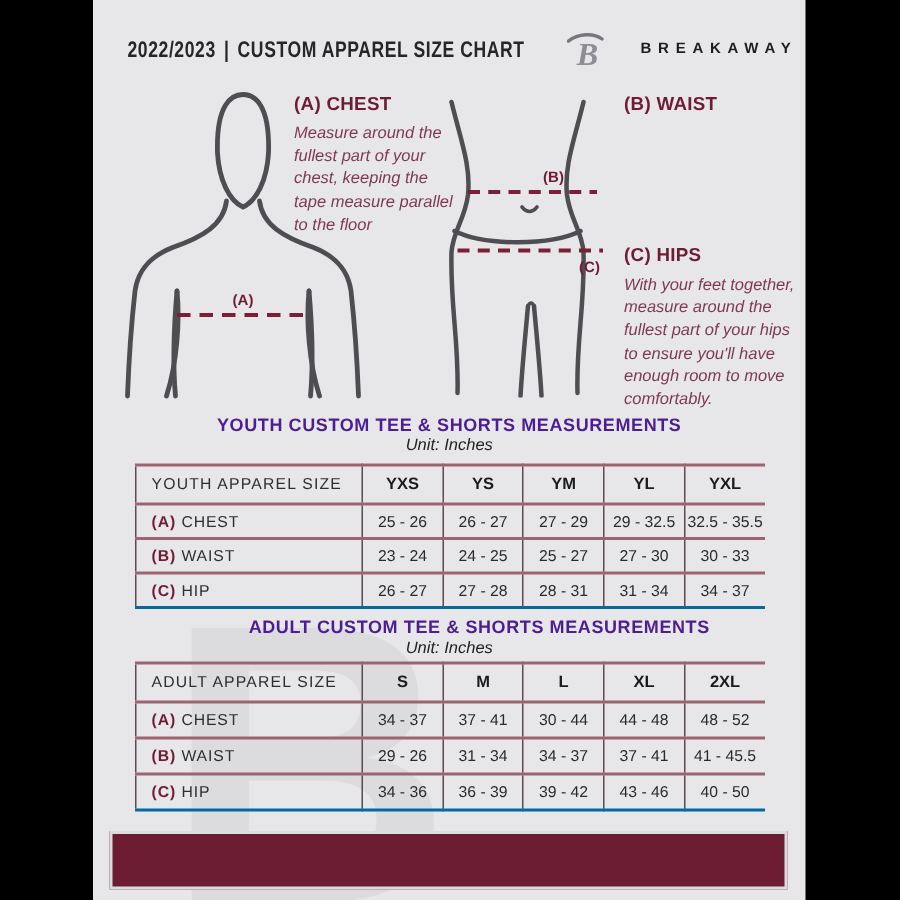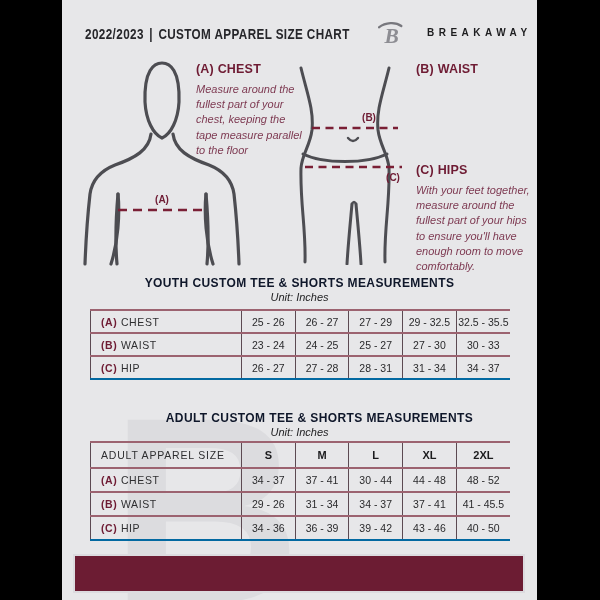--- a/index.html
+++ b/index.html
@@ -31,21 +31,21 @@
   .sec-head { font-size:12.5px; font-weight:bold; color:#6e1b33; letter-spacing:0.2px; }
   .sec-body { font-size:11px; font-style:italic; color:#7e3a52; line-height:1.38; margin-top:6px; }
   .sec-chest { left:134px; top:62px; width:107px; }
   .sec-waist { left:354px; top:62px; width:116px; }
   .sec-hips  { left:354px; top:163px; width:120px; }
 
   .fig-a { left:8px;  top:52px; width:175px; height:215px; }
   .fig-b { left:219px; top:58px; width:128px; height:207px; }
 
   
-  .tbl-title { width:475px; left:0; text-align:center; font-size:12px; font-weight:bold; color:#0f172a; letter-spacing:0.4px; }
+  .tbl-title { width:475px; left:0; text-align:center; font-size:12px; font-weight:bold; color:#4c1d95; letter-spacing:0.4px; }
   .tbl-unit  { width:475px; left:0; text-align:center; font-size:11px; font-style:italic; color:#222224; }
   .yt-title { top:276px; } .yt-unit { top:291px; }
   .at-title { top:411px;padding-left:20px; } .at-unit { top:426px; }
 
   .size-table { left:28px; width:420px; border-collapse:collapse; table-layout:fixed; }
   .yt-table { top:309px; } .at-table { top:441px;padding-left:38px; }
   .size-table td { border-left:1.5px solid #5c4a52; padding:0; }
   .size-table td:last-child { border-right:none; }
   .size-table tr { border-top:2px solid #9c6370; }
   .size-table tr:last-child { border-bottom:2px solid #0369a1; }
@@ -124,20 +124,28 @@
     </div>
     <div class="sec-hips">
       <div class="sec-head">(C) HIPS</div>
       <div class="sec-body">With your feet together, measure around the fullest part of your hips to ensure you'll have enough room to move comfortably.</div>
     </div>
 
     <div class="tbl-title yt-title">YOUTH CUSTOM TEE &amp; SHORTS MEASUREMENTS</div>
     <div class="tbl-unit yt-unit">Unit: Inches</div>
     <table class="size-table yt-table">
       <tbody>
+          <tr class="hrow">
+        <td class="c0 hdr-first">YOUTH APPAREL SIZE</td>
+        <td class="hdr-size">YXS</td>
+        <td class="hdr-size">YS</td>
+        <td class="hdr-size">YM</td>
+        <td class="hdr-size">YL</td>
+        <td class="hdr-size">YXL</td>
+      </tr>
       <tr class="drow">
         <td class="c0 row-label"><span class="pfx">(A)</span>&nbsp;<span>CHEST</span></td>
         <td class="cell-val">25 - 26</td>
         <td class="cell-val">26 - 27</td>
         <td class="cell-val">27 - 29</td>
         <td class="cell-val">29 - 32.5</td>
         <td class="cell-val">32.5 - 35.5</td>
       </tr>
       <tr class="drow">
         <td class="c0 row-label"><span class="pfx">(B)</span>&nbsp;<span>WAIST</span></td>

